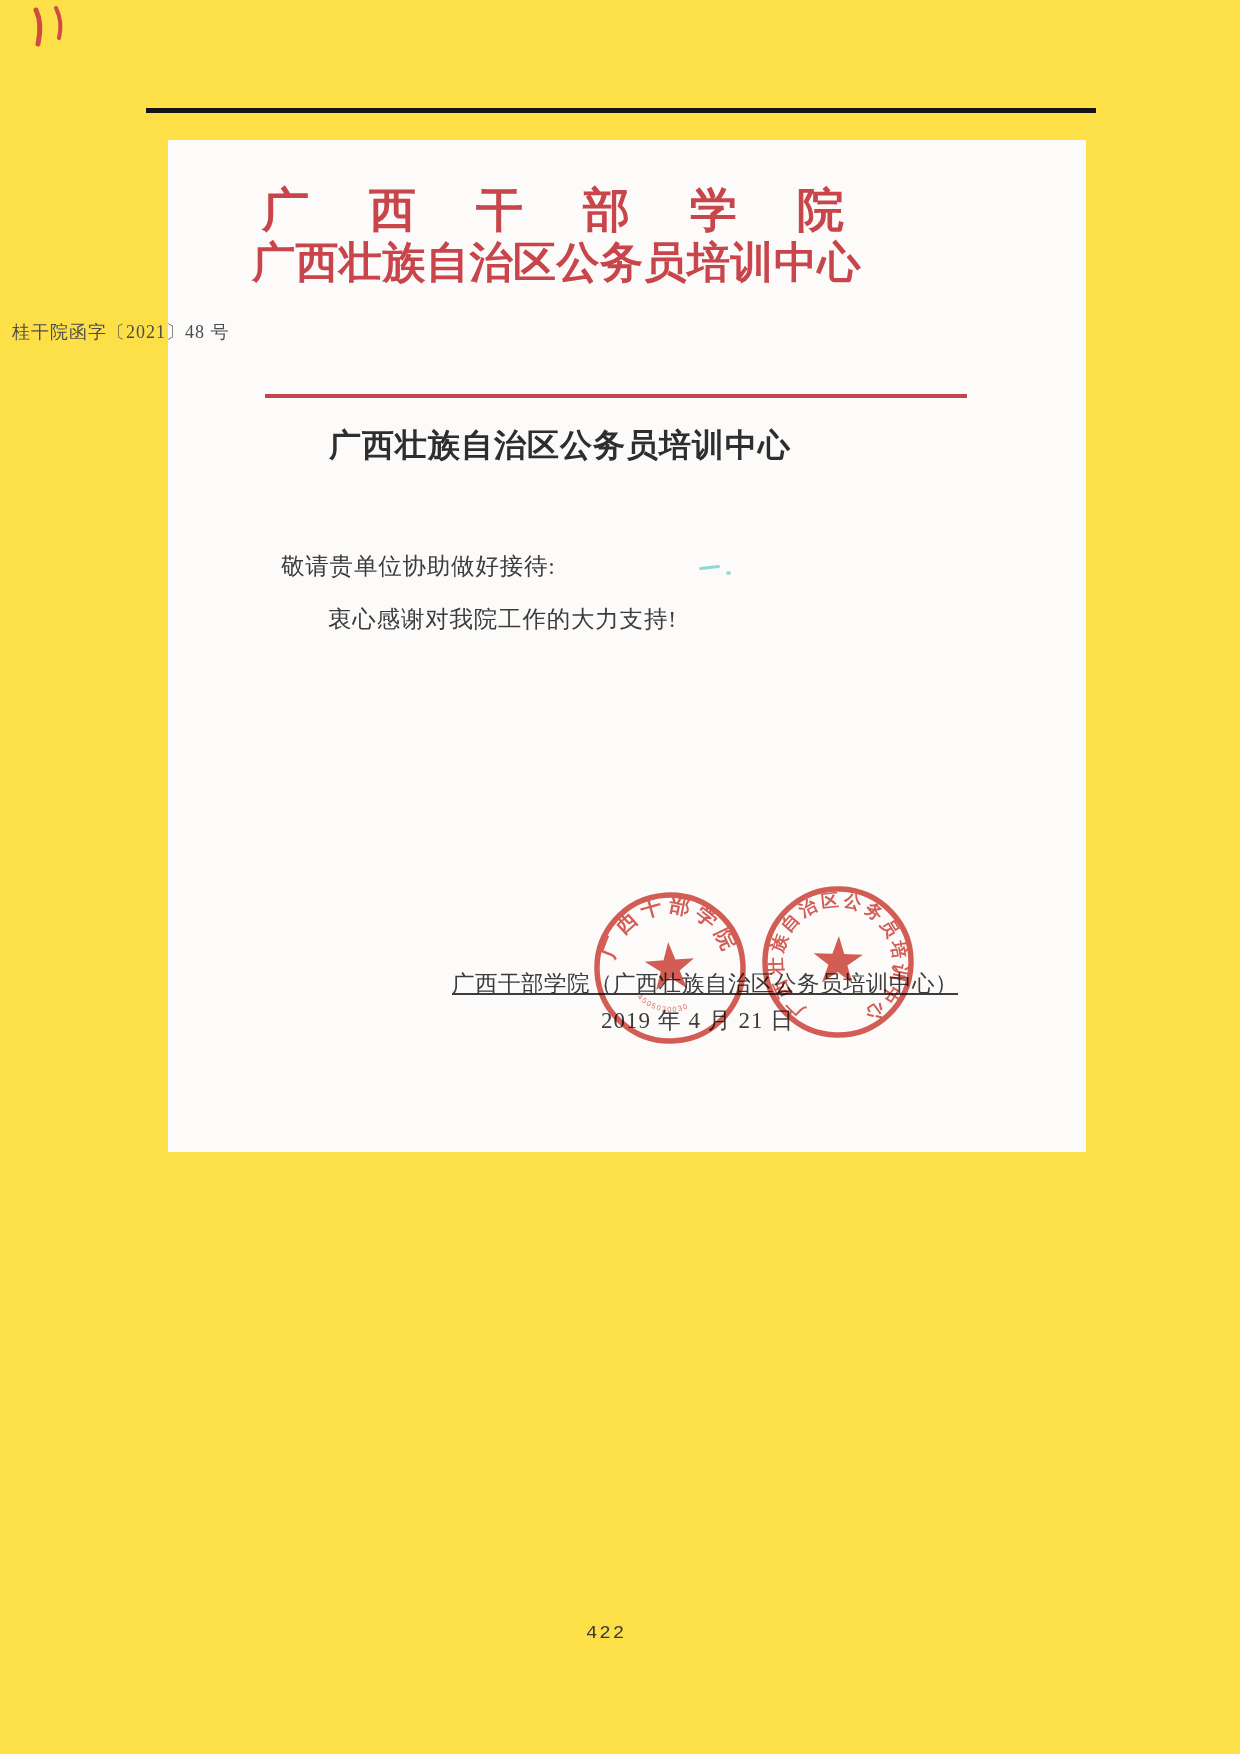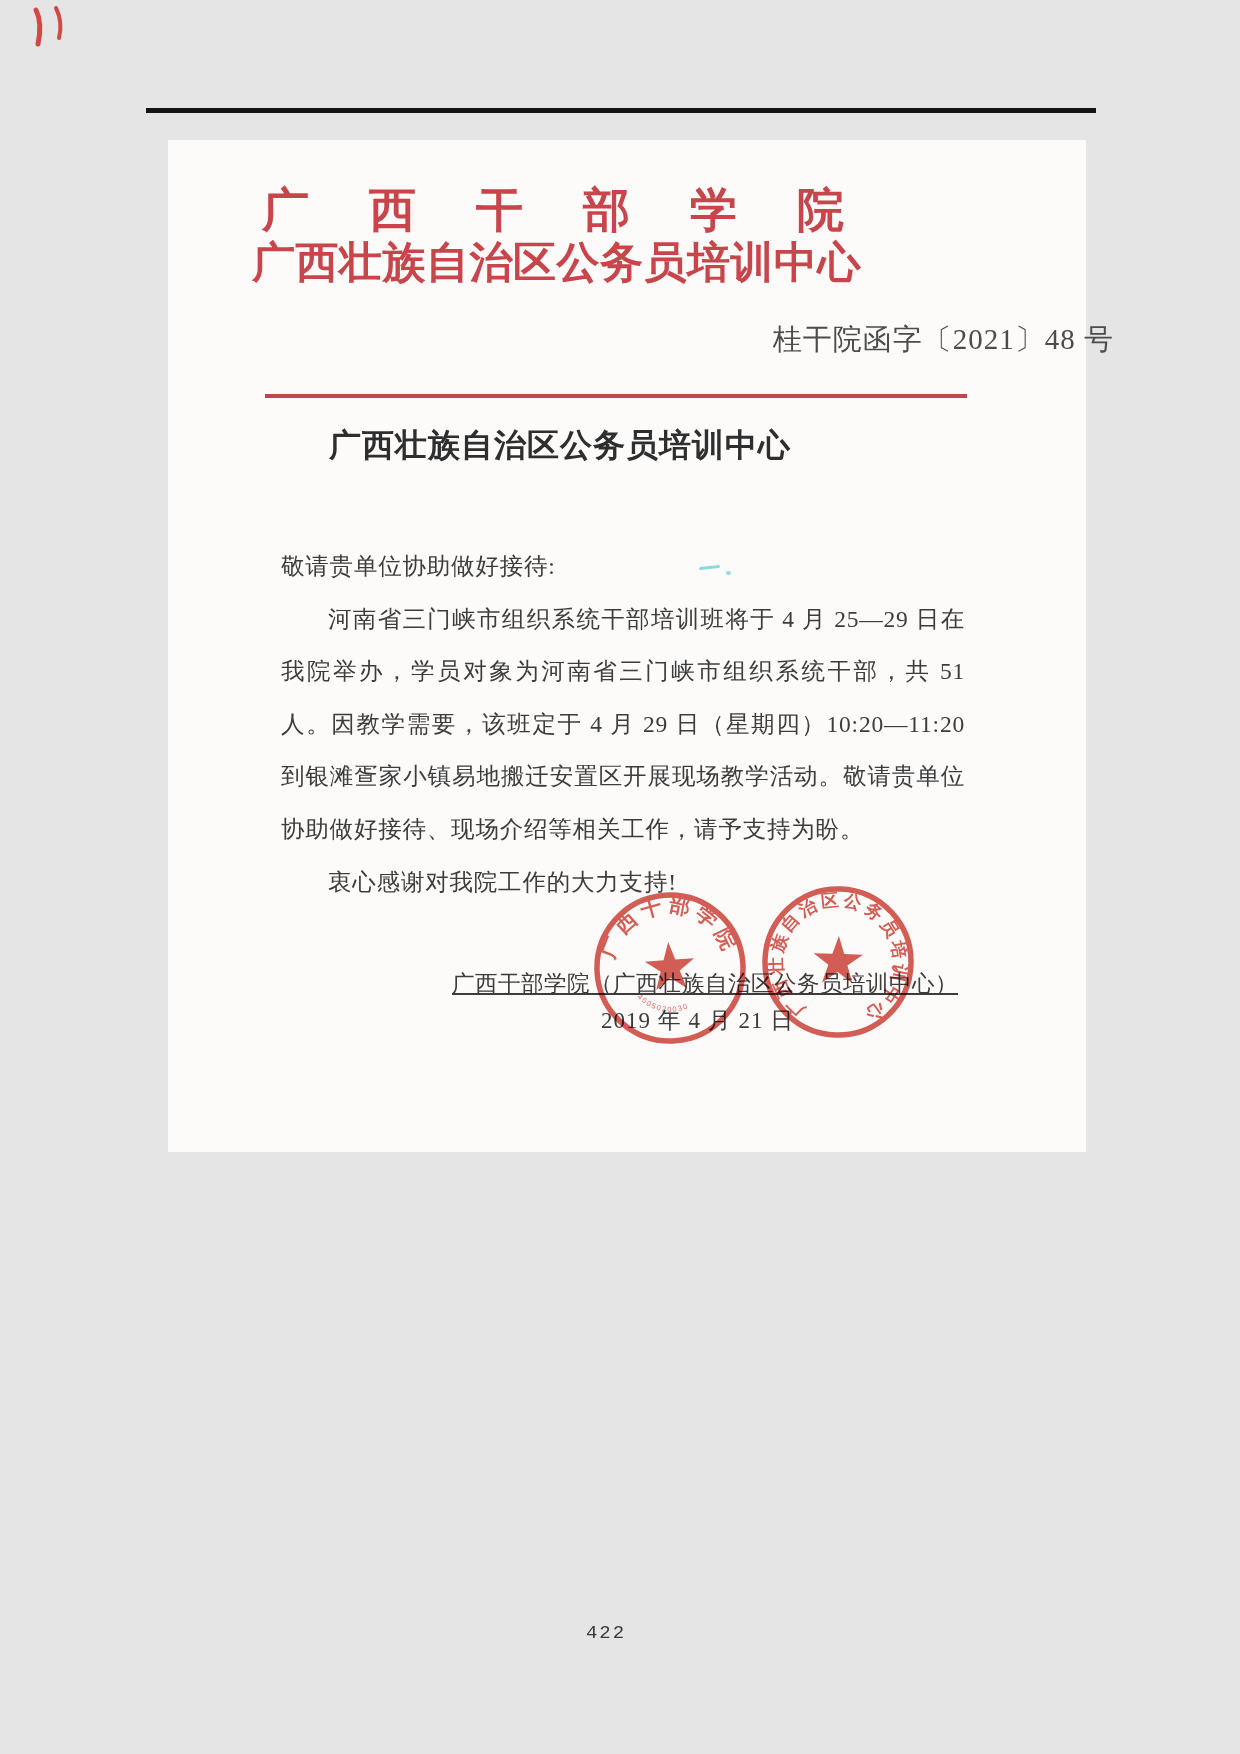--- a/index.html
+++ b/index.html
@@ -1,19 +1,19 @@
 <!DOCTYPE html>
 <html><head>
 <meta charset="utf-8">
 <style>
   html,body{margin:0;padding:0;background:#ffffff;}
   .page{
     position:relative;
     width:1240px;height:1754px;
-    background:#e5e5e5;
+    background:#fde047;
     overflow:hidden;
     font-family:"Liberation Serif","DejaVu Serif",serif;
   }
   .scan-wash{
     position:absolute;left:168px;top:140px;width:918px;height:1012px;
     background:#fcfbfa;
   }
   .top-rule{
     position:absolute;left:146px;top:108px;width:950px;height:5px;
     background:#141414;
@@ -24,21 +24,21 @@
     font-size:47px;font-weight:bold;color:#c7454b;
     letter-spacing:60px;line-height:1.05;white-space:nowrap;
   }
   .lh2{
     position:absolute;left:252px;top:240px;
     font-size:43px;font-weight:bold;color:#c7454b;
     letter-spacing:0.5px;line-height:1.05;white-space:nowrap;
   }
   .doc-number{
     position:absolute;left:0;top:320px;width:1114px;
-    text-align:right;font-size:29px;color:#4c4c4c;letter-spacing:1px;
+    text-align:left;font-size:18px;color:#4c4c4c;letter-spacing:1px;padding-left:12px;
   }
   .red-rule{
     position:absolute;left:265px;top:394px;width:702px;height:4px;
     background:#c2464d;
   }
   .letter-title{
     position:absolute;left:0;top:424px;width:1120px;
     text-align:center;font-size:32px;font-weight:bold;color:#2e2e2e;
     letter-spacing:1px;
   }
@@ -96,21 +96,20 @@
   <div class="lh2">广西壮族自治区公务员培训中心</div>
 
   <div class="doc-number">桂干院函字〔2021〕48 号</div>
 
   <div class="red-rule"></div>
 
   <div class="letter-title">广西壮族自治区公务员培训中心</div>
 
   <div class="body-block">
     <p class="salutation">敬请贵单位协助做好接待:</p>
-    <p>河南省三门峡市组织系统干部培训班将于 4 月 25—29 日在我院举办，学员对象为河南省三门峡市组织系统干部，共 51 人。因教学需要，该班定于 4 月 29 日（星期四）10:20—11:20 到银滩疍家小镇易地搬迁安置区开展现场教学活动。敬请贵单位协助做好接待、现场介绍等相关工作，请予支持为盼。</p>
     <p>衷心感谢对我院工作的大力支持!</p>
   </div>
 
   <div class="artifact-cyan"></div>
   <div class="artifact-cyan-dot"></div>
 
   <div class="signature-line">广西干部学院（广西壮族自治区公务员培训中心）</div>
   <div class="date-line">2019 年 4 月 21 日</div>
 
   <svg class="seal seal-left" viewBox="0 0 160 160">

